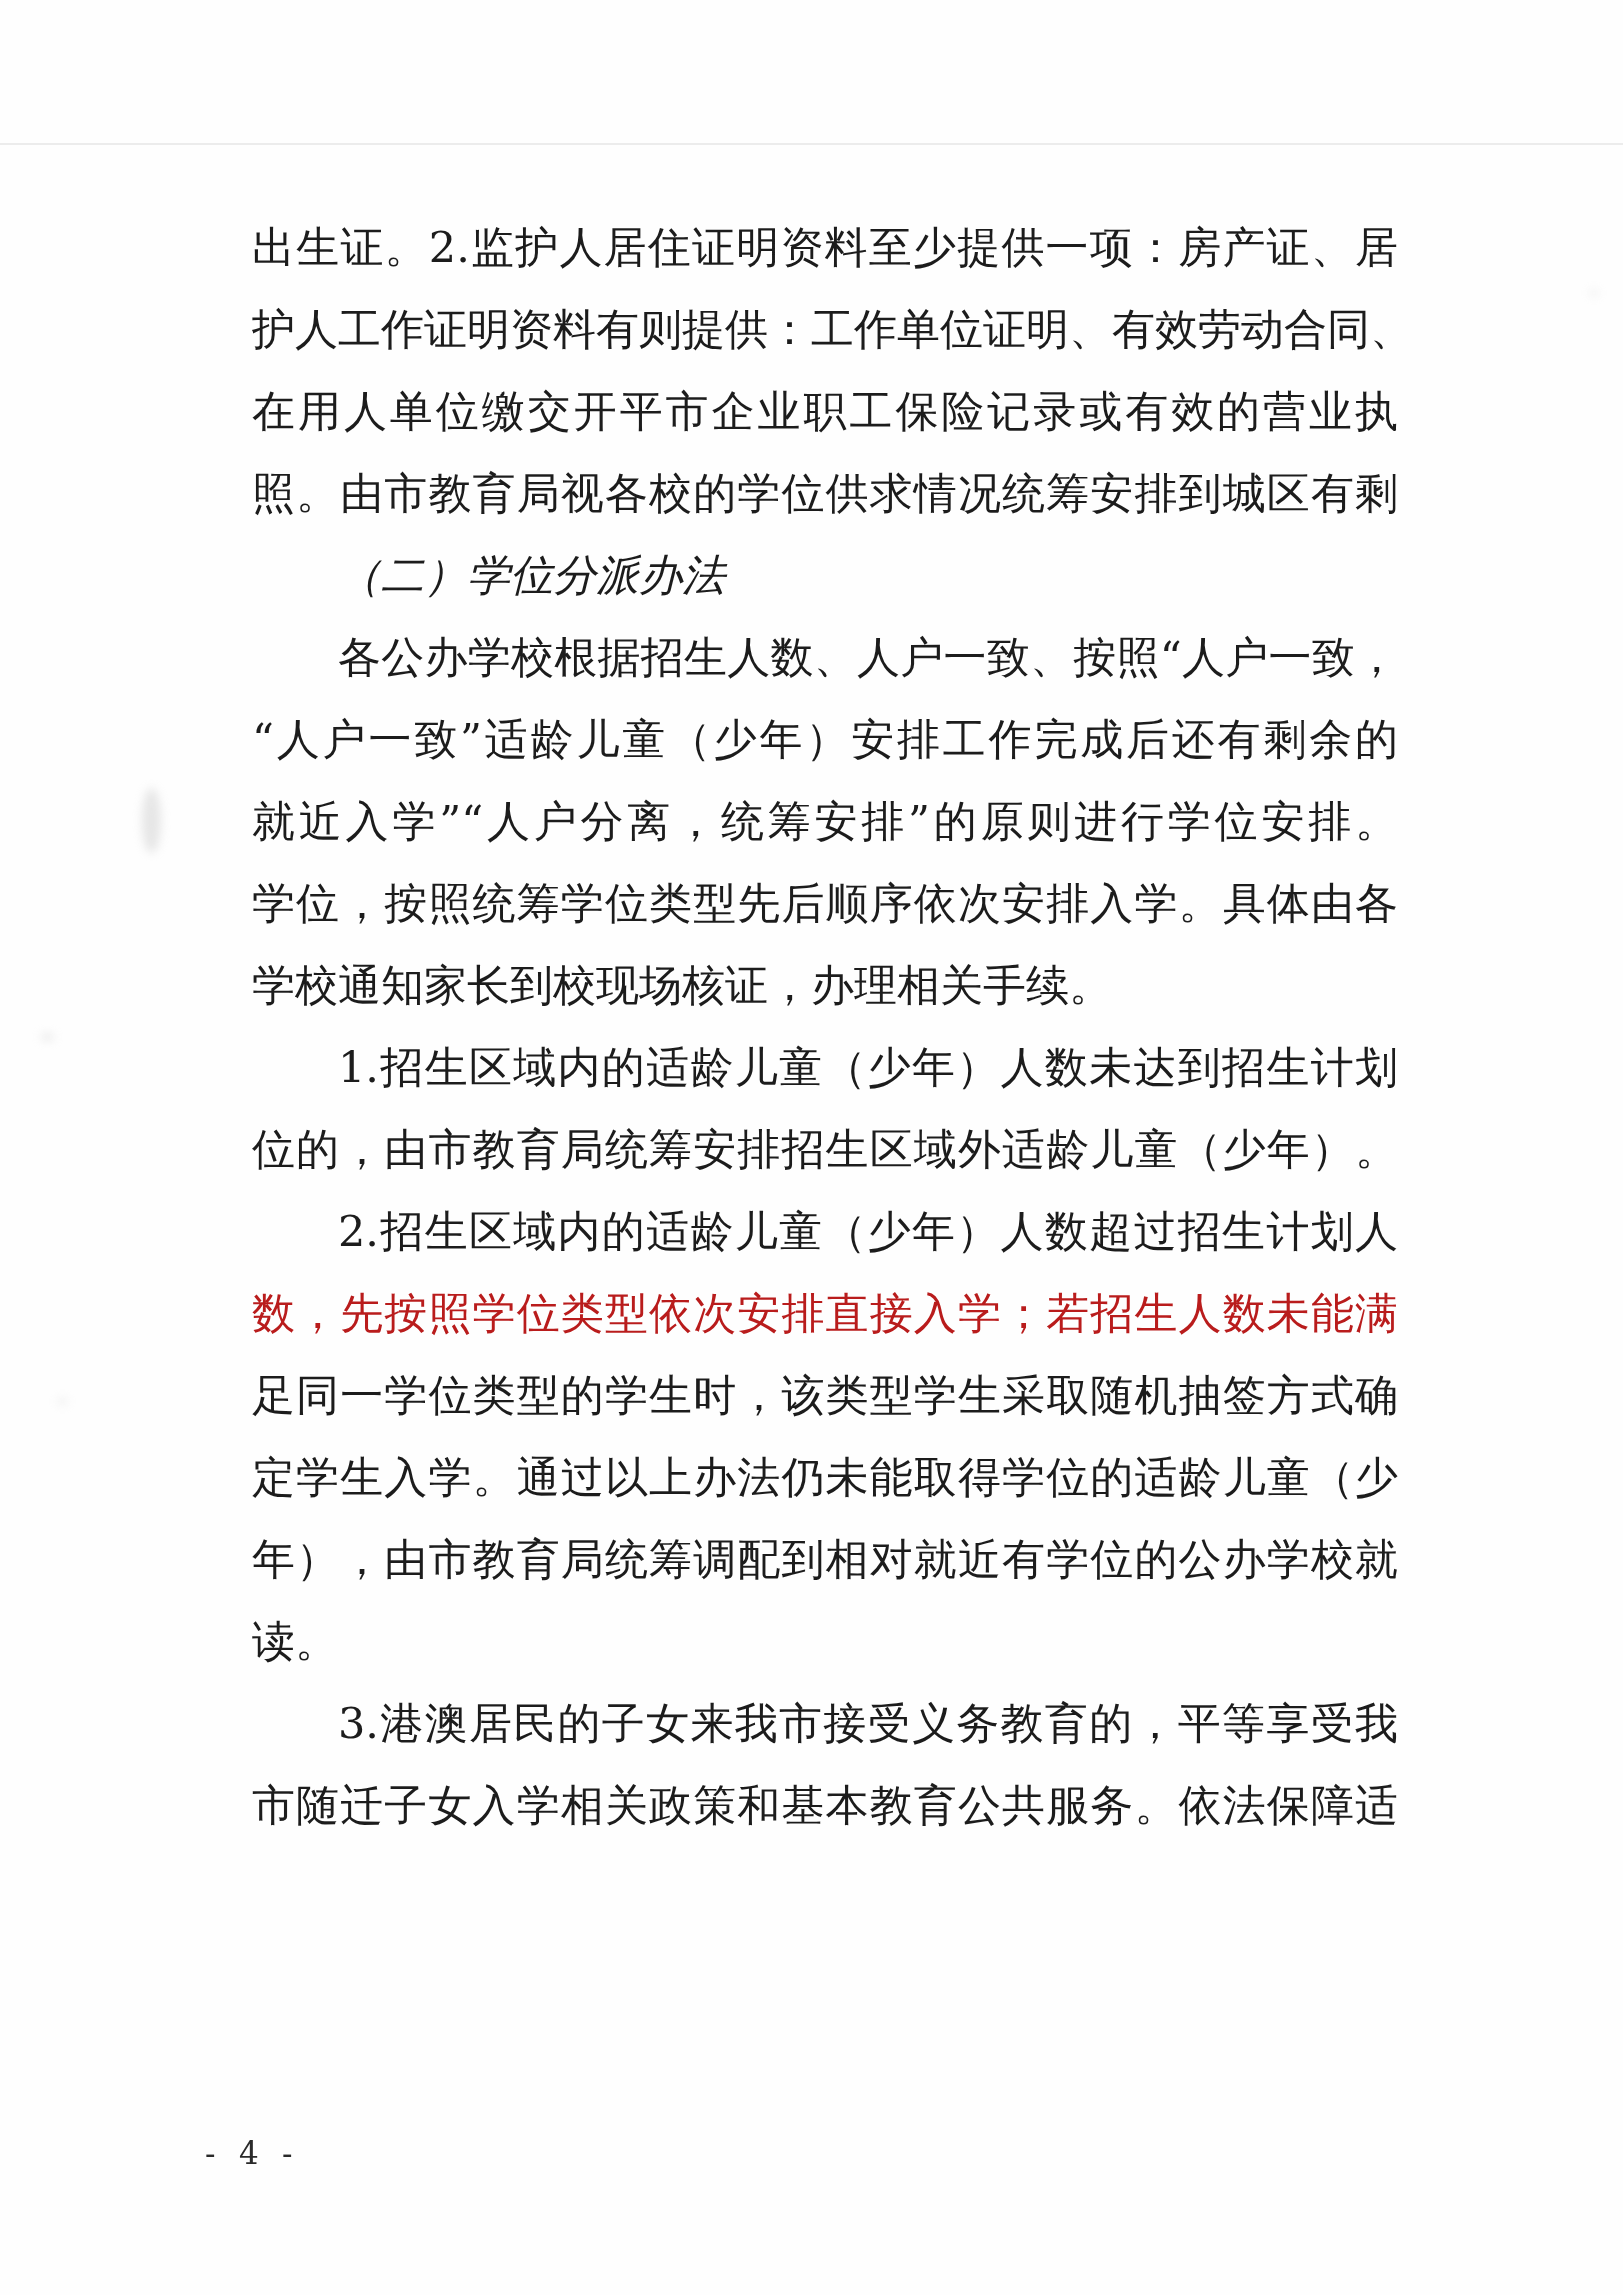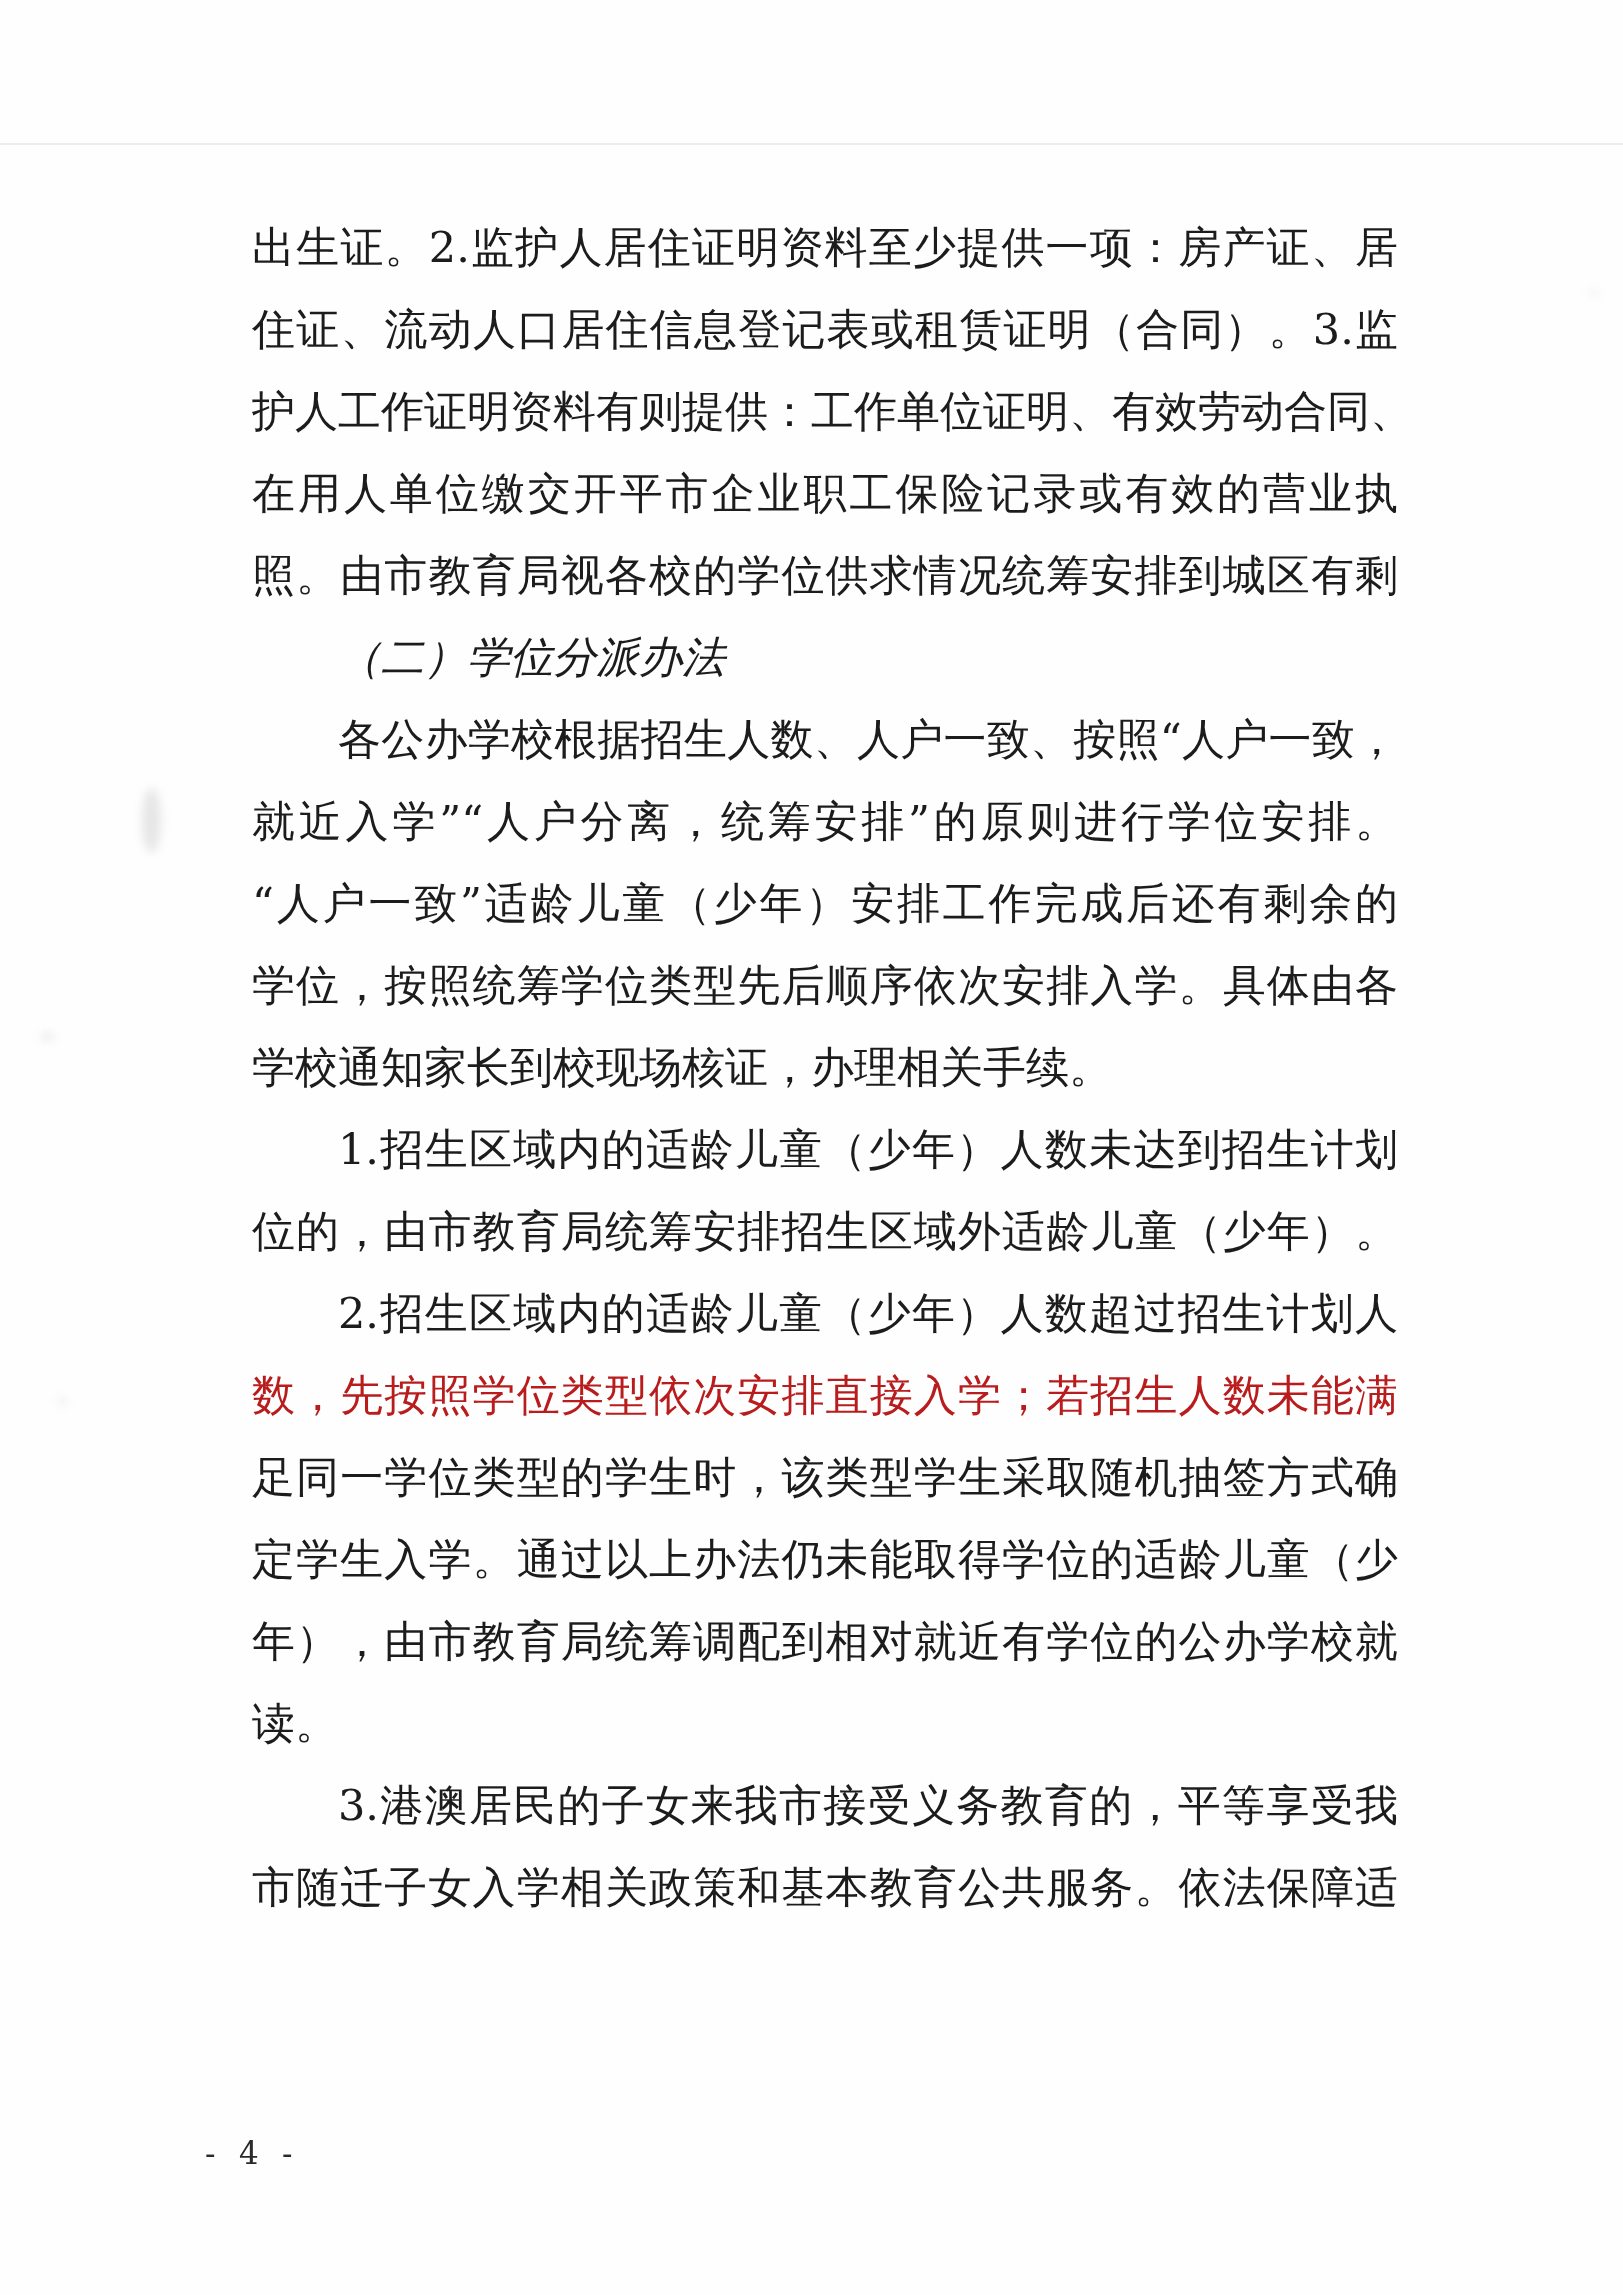--- a/index.html
+++ b/index.html
@@ -85,28 +85,27 @@
 <div class="page">
 
   <div class="scan-line"></div>
   <div class="smudge s1"></div>
   <div class="smudge s2"></div>
   <div class="smudge s3"></div>
   <div class="smudge s4"></div>
 
   <div class="content">
     <div class="line">出生证。2.监护人居住证明资料至少提供一项：房产证、居</div>
-    <div class="line">住证、流动人口居住信息登记表或租赁证明（合同）。3.监</div>
     <div class="line">护人工作证明资料有则提供：工作单位证明、有效劳动合同、</div>
     <div class="line">在用人单位缴交开平市企业职工保险记录或有效的营业执</div>
     <div class="line">照。由市教育局视各校的学位供求情况统筹安排到城区有剩</div>
     <div class="line short indent heading">（二）学位分派办法</div>
     <div class="line indent">各公办学校根据招生人数、人户一致、按照“人户一致，</div>
+    <div class="line">“人户一致”适龄儿童（少年）安排工作完成后还有剩余的</div>
     <div class="line">就近入学”“人户分离，统筹安排”的原则进行学位安排。</div>
-    <div class="line">“人户一致”适龄儿童（少年）安排工作完成后还有剩余的</div>
     <div class="line">学位，按照统筹学位类型先后顺序依次安排入学。具体由各</div>
     <div class="line short">学校通知家长到校现场核证，办理相关手续。</div>
     <div class="line indent">1.招生区域内的适龄儿童（少年）人数未达到招生计划</div>
     <div class="line">位的，由市教育局统筹安排招生区域外适龄儿童（少年）。</div>
     <div class="line indent">2.招生区域内的适龄儿童（少年）人数超过招生计划人</div>
     <div class="line faded">数，先按照学位类型依次安排直接入学；若招生人数未能满</div>
     <div class="line">足同一学位类型的学生时，该类型学生采取随机抽签方式确</div>
     <div class="line">定学生入学。通过以上办法仍未能取得学位的适龄儿童（少</div>
     <div class="line">年），由市教育局统筹调配到相对就近有学位的公办学校就</div>
     <div class="line short">读。</div>

